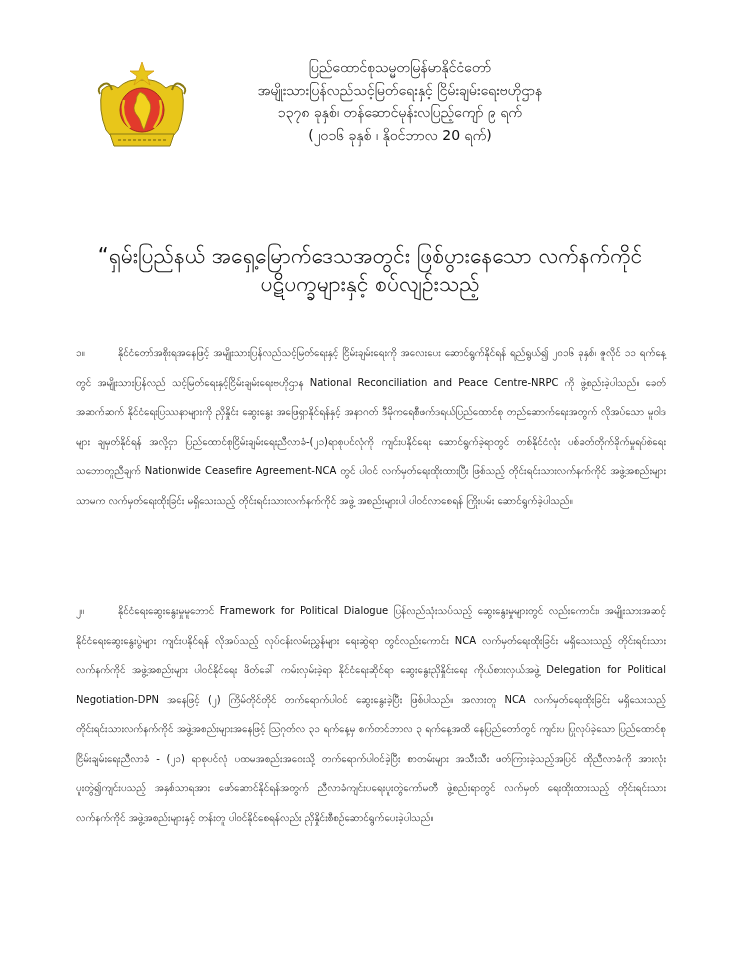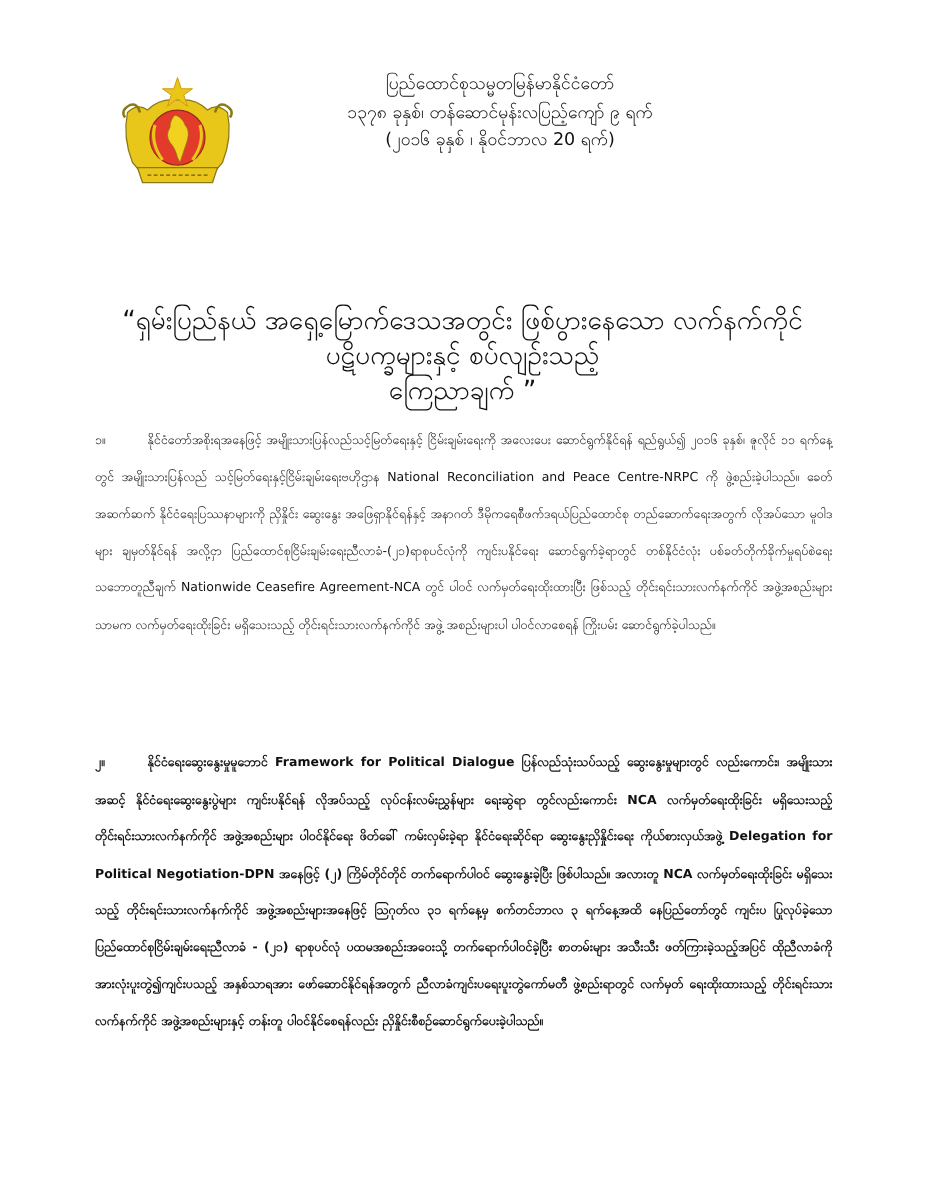--- a/index.html
+++ b/index.html
@@ -9,21 +9,21 @@
   .emblem { position:absolute; left:96px; top:60px; width:92px; height:90px; }
   .header { position:absolute; left:200px; top:56px; width:400px; text-align:center;
             font-size:14px; line-height:22.5px; }
   .header div { white-space:nowrap; }
   .title { position:absolute; left:70px; top:242px; width:600px; text-align:center;
            font-size:21px; line-height:28px; }
   .para { position:absolute; left:76px; width:590px; font-size:10px; line-height:29.5px;
           text-align:justify; }
   .para .num { display:inline-block; width:42px; }
   .p1 { top:338px; }
-  .p2 { top:596px;font-weight:bold; }
+  .p2 { top:596px; }
 </style>
 </head>
 <body>
 
 <div class="page">
 
   <svg class="emblem" viewBox="0 0 92 90">
 
     <path d="M6 30 Q2 50 10 70 L20 82 L72 82 L82 70 Q90 50 86 30 Q78 22 70 28 Q60 18 46 20 Q32 18 22 28 Q14 22 6 30 Z" fill="#e8c61a" stroke="#8a7a14" stroke-width="1"></path>
     <path d="M4 34 Q0 28 8 24 Q14 22 16 30" fill="none" stroke="#8a7a14" stroke-width="2"></path>
@@ -37,27 +37,27 @@
 
     <path d="M28 40 Q24 54 34 68" fill="none" stroke="#e8c61a" stroke-width="2.5"></path>
     <path d="M64 40 Q68 54 58 68" fill="none" stroke="#e8c61a" stroke-width="2.5"></path>
 
     <path d="M14 74 L78 74 L74 86 L18 86 Z" fill="#e8c61a" stroke="#8a7a14" stroke-width="1"></path>
     <line x1="22" y1="80" x2="70" y2="80" stroke="#6b5a10" stroke-width="1" stroke-dasharray="3 2"></line>
   </svg>
 
   <div class="header">
     <div>ပြည်ထောင်စုသမ္မတမြန်မာနိုင်ငံတော်</div>
+    <div>အမျိုးသားပြန်လည်သင့်မြတ်ရေးနှင့် ငြိမ်းချမ်းရေးဗဟိုဌာန</div>
     <div>၁၃၇၈ ခုနှစ်၊ တန်ဆောင်မုန်းလပြည့်ကျော် ၉ ရက်</div>
     <div>(၂၀၁၆ ခုနှစ် ၊ နိုဝင်ဘာလ 20 ရက်)</div>
   </div>
 
   <div class="title">
     <div>“ရှမ်းပြည်နယ် အရှေ့မြောက်ဒေသအတွင်း ဖြစ်ပွားနေသော လက်နက်ကိုင်ပဋိပက္ခများနှင့် စပ်လျဉ်းသည့်</div>
-    <div>ကြေညာချက် ”</div>
   </div>
 
   <div class="para p1">
     <span class="num">၁။</span><span>နိုင်ငံတော်အစိုးရအနေဖြင့် အမျိုးသားပြန်လည်သင့်မြတ်ရေးနှင့် ငြိမ်းချမ်းရေးကို အလေးပေး ဆောင်ရွက်နိုင်ရန် ရည်ရွယ်၍ ၂၀၁၆ ခုနှစ်၊ ဇူလိုင် ၁၁ ရက်နေ့တွင် အမျိုးသားပြန်လည် သင့်မြတ်ရေးနှင့်ငြိမ်းချမ်းရေးဗဟိုဌာန National Reconciliation and Peace Centre-NRPC ကို ဖွဲ့စည်းခဲ့ပါသည်။ ခေတ်အဆက်ဆက် နိုင်ငံရေးပြဿနာများကို ညှိနှိုင်း ဆွေးနွေး အဖြေရှာနိုင်ရန်နှင့် အနာဂတ် ဒီမိုကရေစီဖက်ဒရယ်ပြည်ထောင်စု တည်ဆောက်ရေးအတွက် လိုအပ်သော မူဝါဒများ ချမှတ်နိုင်ရန် အလို့ငှာ ပြည်ထောင်စုငြိမ်းချမ်းရေးညီလာခံ-(၂၁)ရာစုပင်လုံကို ကျင်းပနိုင်ရေး ဆောင်ရွက်ခဲ့ရာတွင် တစ်နိုင်ငံလုံး ပစ်ခတ်တိုက်ခိုက်မှုရပ်စဲရေး သဘောတူညီချက် Nationwide Ceasefire Agreement-NCA တွင် ပါဝင် လက်မှတ်ရေးထိုးထားပြီး ဖြစ်သည့် တိုင်းရင်းသားလက်နက်ကိုင် အဖွဲ့အစည်းများသာမက လက်မှတ်ရေးထိုးခြင်း မရှိသေးသည့် တိုင်းရင်းသားလက်နက်ကိုင် အဖွဲ့ အစည်းများပါ ပါဝင်လာစေရန် ကြိုးပမ်း ဆောင်ရွက်ခဲ့ပါသည်။</span>
   </div>
 
   <div class="para p2">
     <span class="num">၂။</span><span>နိုင်ငံရေးဆွေးနွေးမှုမူဘောင် Framework for Political Dialogue ပြန်လည်သုံးသပ်သည့် ဆွေးနွေးမှုများတွင် လည်းကောင်း၊ အမျိုးသားအဆင့် နိုင်ငံရေးဆွေးနွေးပွဲများ ကျင်းပနိုင်ရန် လိုအပ်သည့် လုပ်ငန်းလမ်းညွှန်များ ရေးဆွဲရာ တွင်လည်းကောင်း NCA လက်မှတ်ရေးထိုးခြင်း မရှိသေးသည့် တိုင်းရင်းသားလက်နက်ကိုင် အဖွဲ့အစည်းများ ပါဝင်နိုင်ရေး ဖိတ်ခေါ် ကမ်းလှမ်းခဲ့ရာ နိုင်ငံရေးဆိုင်ရာ ဆွေးနွေးညှိနှိုင်းရေး ကိုယ်စားလှယ်အဖွဲ့ Delegation for Political Negotiation-DPN အနေဖြင့် (၂) ကြိမ်တိုင်တိုင် တက်ရောက်ပါဝင် ဆွေးနွေးခဲ့ပြီး ဖြစ်ပါသည်။ အလားတူ NCA လက်မှတ်ရေးထိုးခြင်း မရှိသေးသည့် တိုင်းရင်းသားလက်နက်ကိုင် အဖွဲ့အစည်းများအနေဖြင့် ဩဂုတ်လ ၃၁ ရက်နေ့မှ စက်တင်ဘာလ ၃ ရက်နေ့အထိ နေပြည်တော်တွင် ကျင်းပ ပြုလုပ်ခဲ့သော ပြည်ထောင်စုငြိမ်းချမ်းရေးညီလာခံ - (၂၁) ရာစုပင်လုံ ပထမအစည်းအဝေးသို့ တက်ရောက်ပါဝင်ခဲ့ပြီး စာတမ်းများ အသီးသီး ဖတ်ကြားခဲ့သည့်အပြင် ထိုညီလာခံကို အားလုံးပူးတွဲ၍ကျင်းပသည့် အနှစ်သာရအား ဖော်ဆောင်နိုင်ရန်အတွက် ညီလာခံကျင်းပရေးပူးတွဲကော်မတီ ဖွဲ့စည်းရာတွင် လက်မှတ် ရေးထိုးထားသည့် တိုင်းရင်းသား လက်နက်ကိုင် အဖွဲ့အစည်းများနှင့် တန်းတူ ပါဝင်နိုင်စေရန်လည်း ညှိနှိုင်းစီစဉ်ဆောင်ရွက်ပေးခဲ့ပါသည်။</span>
   </div>
 

